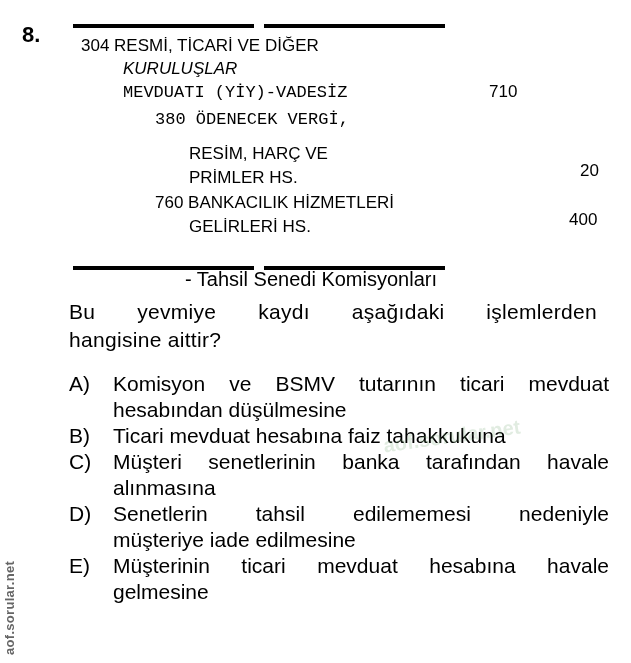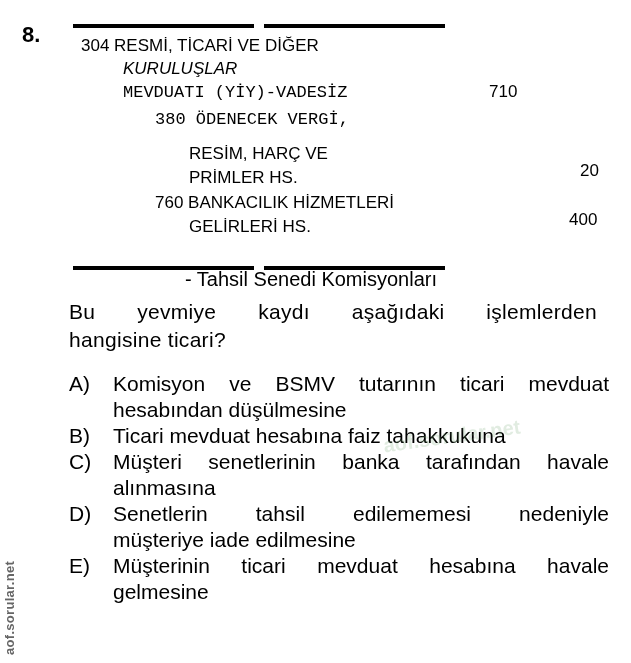--- a/index.html
+++ b/index.html
@@ -56,21 +56,21 @@
   <div class="abs jtext" style="left:189px; top:215px;text-align:right;">GELİRLERİ HS.</div>
   <div class="abs jtext" style="left:185px; top:240px; font-size:20px;margin-top:28px;">- Tahsil Senedi Komisyonları</div>
   <div class="abs amt" style="left:569px; top:210px;">400</div>
 </div>
 
 <div class="rule" style="left:73px; top:266px; width:181px;"></div>
 <div class="rule" style="left:264px; top:266px; width:181px;"></div>
 
 <div class="question">
   <span class="l1">Bu yevmiye kaydı aşağıdaki işlemlerden</span>
-  <span>hangisine ticari?</span>
+  <span>hangisine aittir?</span>
 </div>
 
 <div class="opts">
   <div class="opt">
     <span class="letter">A)</span>
     <span class="line1">Komisyon ve BSMV tutarının ticari mevduat</span>
     <span class="txt">hesabından düşülmesine</span>
   </div>
   <div class="opt">
     <span class="letter">B)</span>

